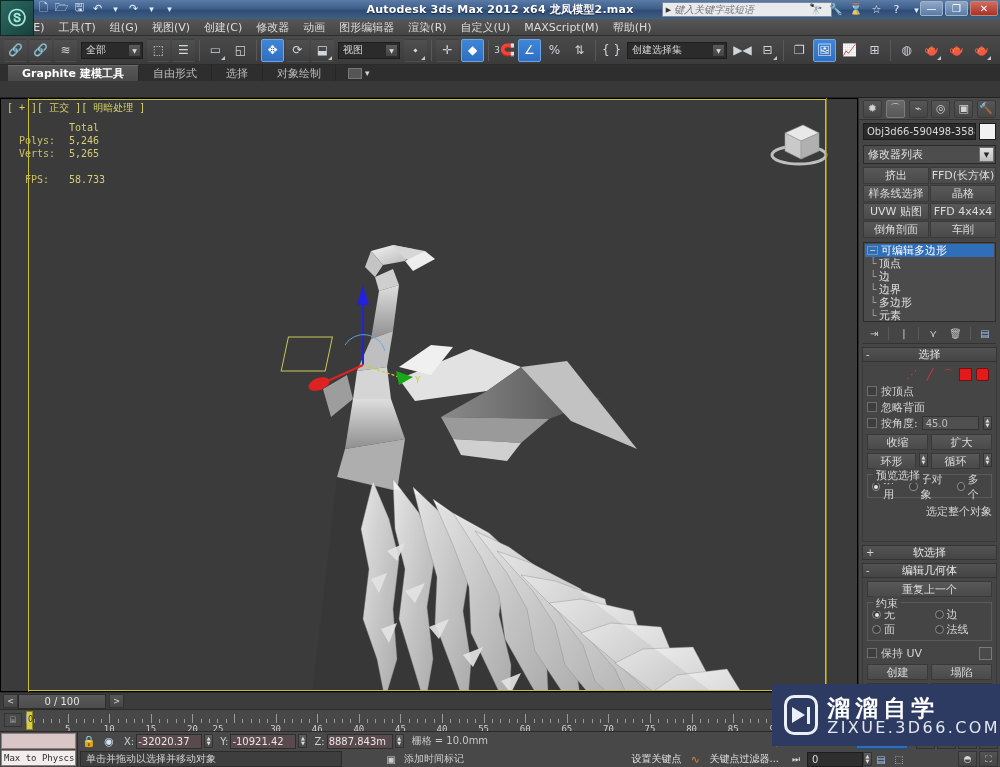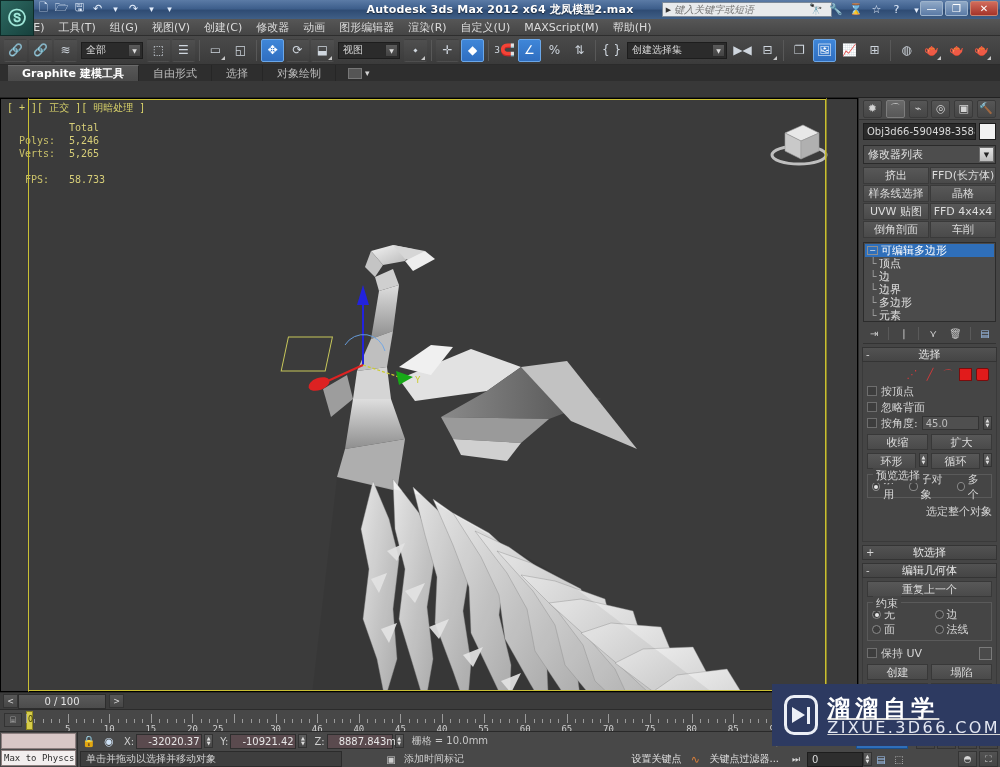--- a/index.html
+++ b/index.html
@@ -248,36 +248,36 @@
            padding-left:2px; line-height:14px; overflow:hidden; white-space:nowrap;}
   .statusrows{ position:absolute; left:79px; top:0; right:0; height:36px;}
   .srow{ height:18px; display:flex; align-items:center; }
   .statbox{
     height:16px; background:#3e3e3e; border:1px solid #2b2b2b; color:#d2d2d2; font-size:10px;
     display:flex; align-items:center; padding-left:5px; margin:1px 0 1px 1px;
   }
   .xyz{ display:flex; align-items:center; gap:2px; }
   .xyzlab{ font-size:10px; color:#cfcfcf; padding-left:5px;}
   .xyzfield{ width:66px; height:15px; background:#5a4a4e; border:1px solid #2e2e2e;
-             color:#e6e6e6; font-size:10px; padding-left:11px; display:flex; align-items:center;}
+             color:#e6e6e6; font-size:10px; padding-left:1px; display:flex; align-items:center;}
   .gridlbl{ font-size:10px; color:#c8c8c8; padding-left:8px;}
   .keybtn{ height:16px; padding:0 6px; font-size:10px; color:#e0e0e0;
            display:flex; align-items:center;}
   .keytoggle{ height:16px; padding:0 5px; background:#2f6fba; color:#fff; font-size:10px;
               display:flex; align-items:center; border:1px solid #1c4f8a;}
   .navicons{ position:absolute; right:2px; top:1px; display:flex; flex-wrap:wrap;
              width:88px; justify-content:flex-end; gap:2px;}
   .nico{ width:19px;height:16px; background:linear-gradient(180deg,#525252,#454545);
          border:1px solid #343434; display:flex;align-items:center;justify-content:center;
          font-size:9px; color:#d7d7d7;}
 
   
   .watermark{
     position:absolute; left:772px; top:684px; width:228px; height:62px;
-    background:#2d3a61; display:flex; align-items:center; padding-left:12px; gap:9px; z-index:60;text-decoration:underline;
+    background:#2d3a61; display:flex; align-items:center; padding-left:12px; gap:9px; z-index:60;
   }
   .wm-logo{ width:40px;height:40px; border:3px solid #eceff6; border-radius:10px;
             display:flex;align-items:center;justify-content:center;}
   .wm-tri{ width:0;height:0; border-left:13px solid #eceff6;
            border-top:8px solid transparent; border-bottom:8px solid transparent;}
   .wm-bar{ width:3px;height:17px;background:#eceff6; margin-left:2px;}
   .wm-t1{ font-size:23px; color:#fff; letter-spacing:5px; font-weight:bold; line-height:26px;}
   .wm-t2{ font-size:16px; color:#e3e7f2; letter-spacing:2.4px; line-height:14px;}
 
   .mini{ font-size:9px; }

